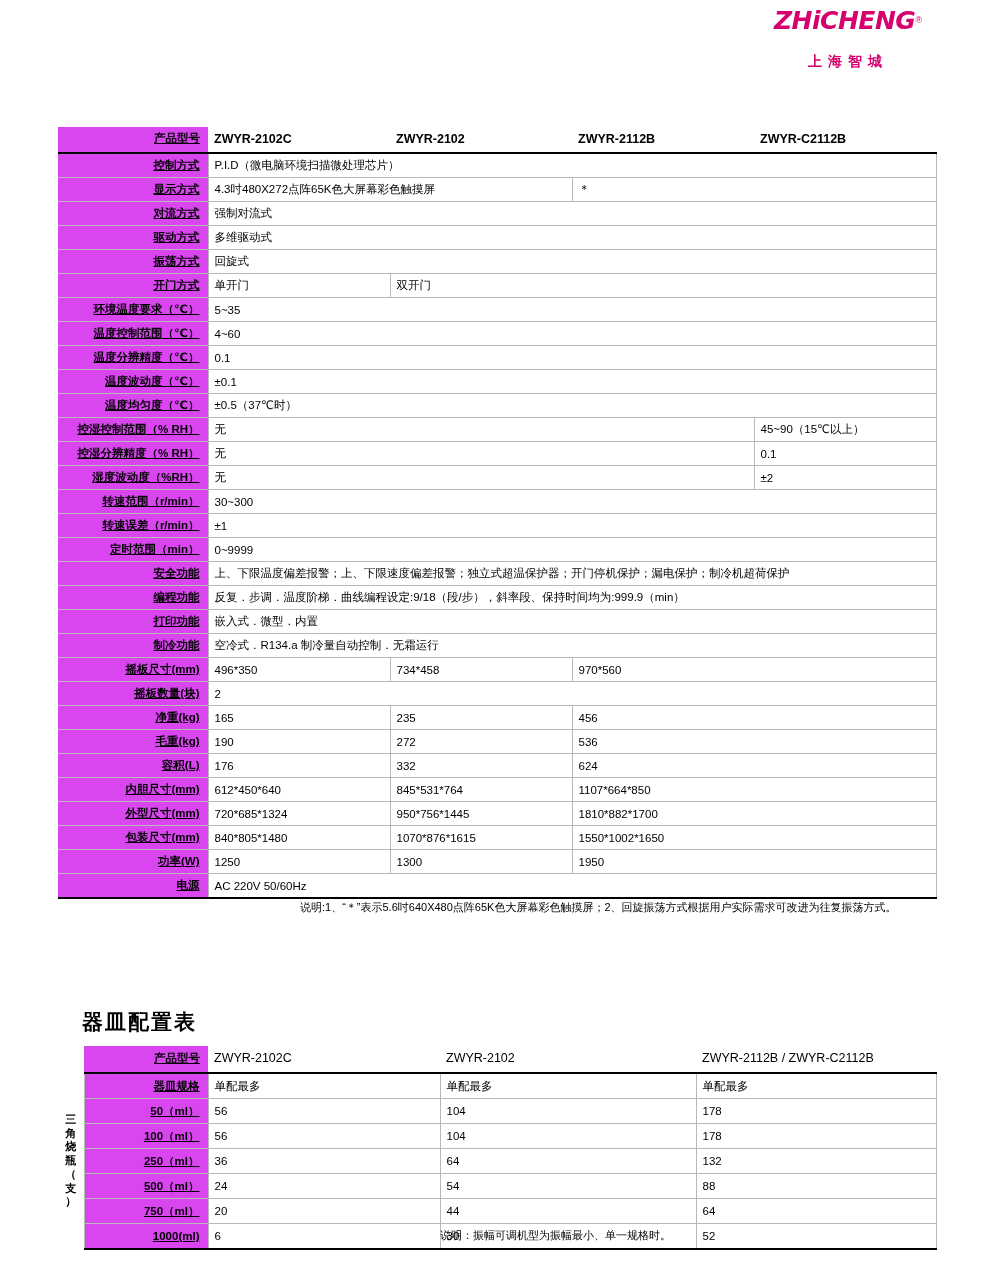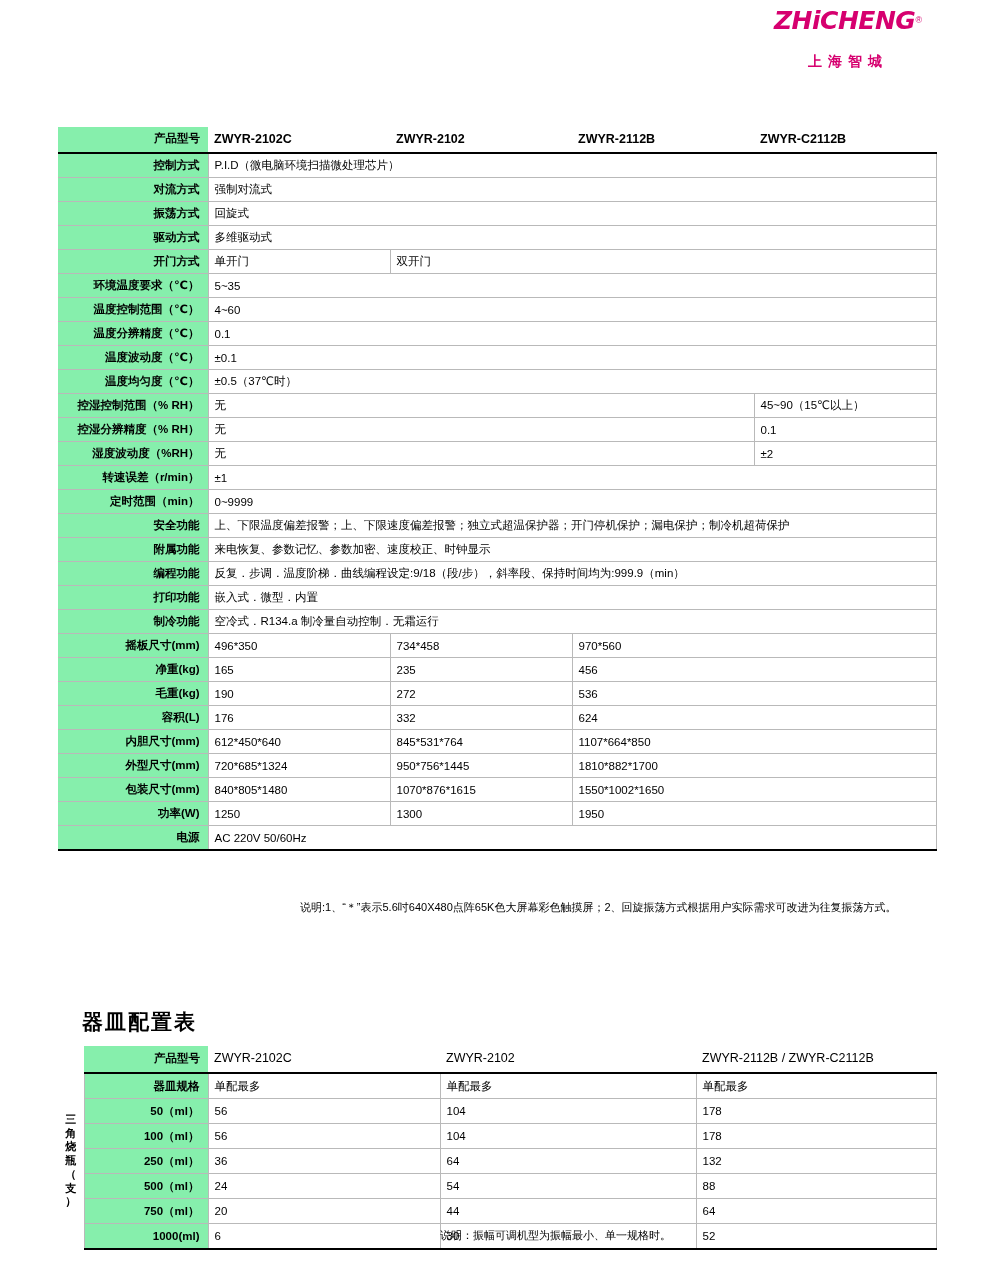--- a/index.html
+++ b/index.html
@@ -70,25 +70,26 @@
   }
   .spec td, .spec th {
     border: 1px solid #b9b9b9;
     padding: 3px 6px;
     vertical-align: middle;
     height: 17px;
     font-weight: normal;
   }
   .spec .lbl {
     text-align: right;
-    background: #86efac;
+    background: #d946ef;
     font-weight: bold;
     font-size: 11.5px;
     padding-right: 8px;
     white-space: nowrap;
+    text-decoration: underline;
   }
   .spec .val {
     text-align: left;
     font-size: 11.5px;
   }
   .hdr td {
     font-weight: bold;
     border-left: none;
     border-right: none;
     border-top: none;
@@ -191,30 +192,35 @@
           <td>ZWYR-2102C</td>
           <td>ZWYR-2102</td>
           <td>ZWYR-2112B</td>
           <td>ZWYR-C2112B</td>
         </tr>
         <tr>
           <td class="lbl">控制方式</td>
           <td class="val" colspan="4">P.I.D（微电脑环境扫描微处理芯片）</td>
         </tr>
         <tr>
+          <td class="lbl">显示方式</td>
+          <td class="val" colspan="2">4.3吋480X272点阵65K色大屏幕彩色触摸屏</td>
+          <td class="val" colspan="2">＊</td>
+        </tr>
+        <tr>
           <td class="lbl">对流方式</td>
           <td class="val" colspan="4">强制对流式</td>
         </tr>
         <tr>
+          <td class="lbl">驱动方式</td>
+          <td class="val" colspan="4">多维驱动式</td>
+        </tr>
+        <tr>
           <td class="lbl">振荡方式</td>
           <td class="val" colspan="4">回旋式</td>
-        </tr>
-        <tr>
-          <td class="lbl">驱动方式</td>
-          <td class="val" colspan="4">多维驱动式</td>
         </tr>
         <tr>
           <td class="lbl">开门方式</td>
           <td class="val" colspan="1">单开门</td>
           <td class="val" colspan="3">双开门</td>
         </tr>
         <tr>
           <td class="lbl">环境温度要求（℃）</td>
           <td class="val" colspan="4">5~35</td>
         </tr>
@@ -243,52 +249,56 @@
           <td class="lbl">控湿分辨精度（% RH）</td>
           <td class="val" colspan="3">无</td>
           <td class="val" colspan="1">0.1</td>
         </tr>
         <tr>
           <td class="lbl">湿度波动度（%RH）</td>
           <td class="val" colspan="3">无</td>
           <td class="val" colspan="1">±2</td>
         </tr>
         <tr>
+          <td class="lbl">转速范围（r/min）</td>
+          <td class="val" colspan="4">30~300</td>
+        </tr>
+        <tr>
           <td class="lbl">转速误差（r/min）</td>
           <td class="val" colspan="4">±1</td>
         </tr>
         <tr>
           <td class="lbl">定时范围（min）</td>
           <td class="val" colspan="4">0~9999</td>
         </tr>
         <tr>
           <td class="lbl">安全功能</td>
           <td class="val" colspan="4">上、下限温度偏差报警；上、下限速度偏差报警；独立式超温保护器；开门停机保护；漏电保护；制冷机超荷保护</td>
-        </tr>
-        <tr>
-          <td class="lbl">附属功能</td>
-          <td class="val" colspan="4">来电恢复、参数记忆、参数加密、速度校正、时钟显示</td>
         </tr>
         <tr>
           <td class="lbl">编程功能</td>
           <td class="val" colspan="4">反复．步调．温度阶梯．曲线编程设定:9/18（段/步），斜率段、保持时间均为:999.9（min）</td>
         </tr>
         <tr>
           <td class="lbl">打印功能</td>
           <td class="val" colspan="4">嵌入式．微型．内置</td>
         </tr>
         <tr>
           <td class="lbl">制冷功能</td>
           <td class="val" colspan="4">空冷式．R134.a 制冷量自动控制．无霜运行</td>
         </tr>
         <tr>
           <td class="lbl">摇板尺寸(mm)</td>
           <td class="val" colspan="1">496*350</td>
           <td class="val" colspan="1">734*458</td>
           <td class="val" colspan="2">970*560</td>
+        </tr>
+        <tr>
+          <td class="lbl">摇板数量(块)</td>
+          <td class="val" colspan="4">2</td>
         </tr>
         <tr>
           <td class="lbl">净重(kg)</td>
           <td class="val" colspan="1">165</td>
           <td class="val" colspan="1">235</td>
           <td class="val" colspan="2">456</td>
         </tr>
         <tr>
           <td class="lbl">毛重(kg)</td>
           <td class="val" colspan="1">190</td>

